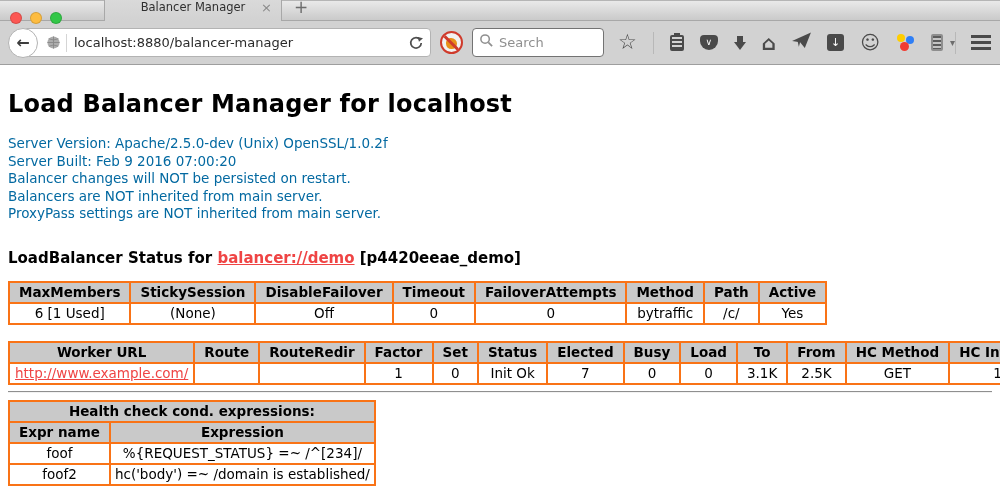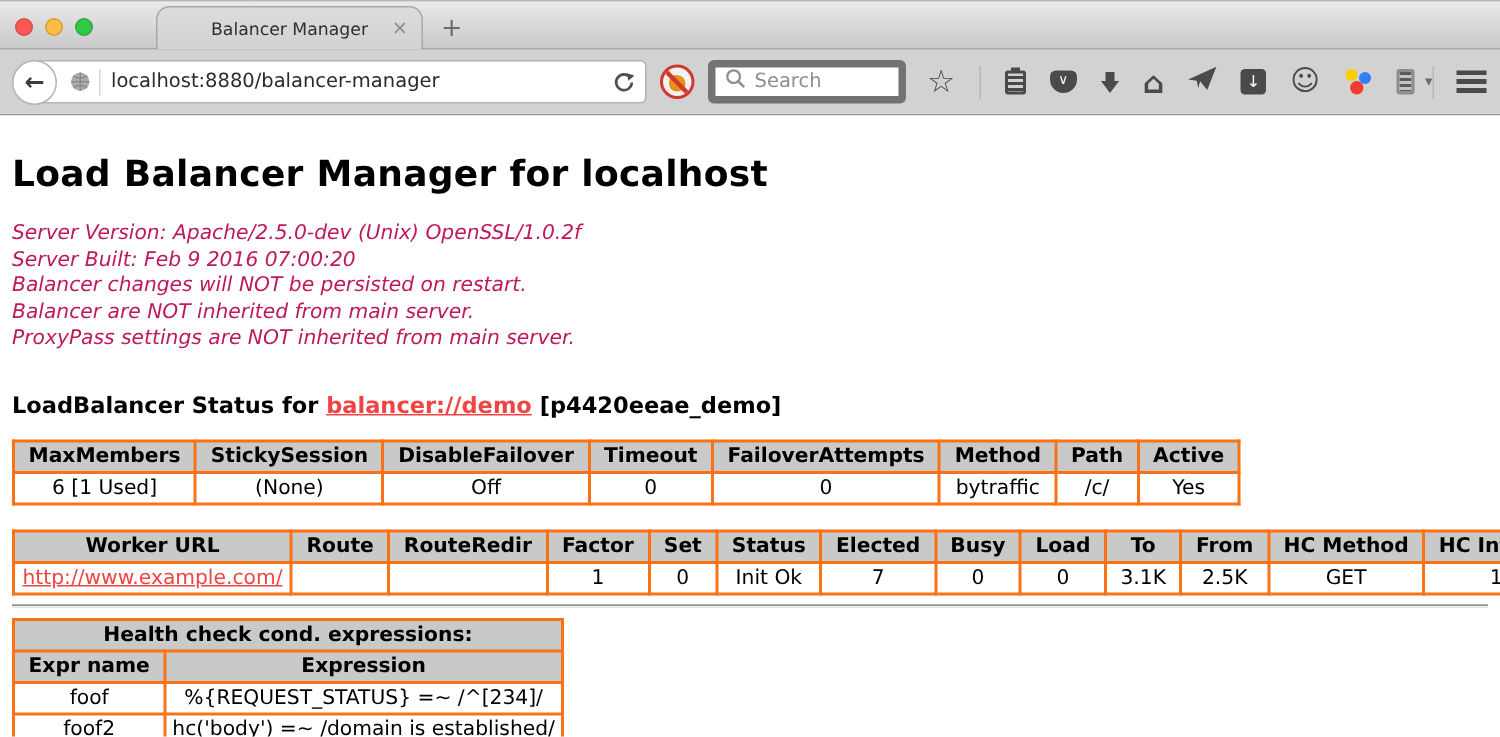--- a/index.html
+++ b/index.html
@@ -5,21 +5,21 @@
   * { box-sizing: border-box; }
   html,body { margin:0; padding:0; }
   body {
     font-family: "DejaVu Sans", "Liberation Sans", sans-serif;
     width:1000px; height:491px; overflow:hidden; background:#fff;
   }
   .window { width:1000px; height:491px; position:relative; }
 
   
   .tabstrip {
-    height:33px; position:relative;
+    height:21px; position:relative;
     background:linear-gradient(#e9e9e9, #d2d2d2 70%, #c9c9c9);
     border-top:1px solid #b5b5b5;
   }
   .tabstrip::after {
     content:""; position:absolute; left:0; right:0; bottom:0; height:1px; background:#a8a8a8;
   }
   .traffic { position:absolute; top:11px; left:10px; display:flex; gap:8px; z-index:3; }
   .light { width:12px; height:12px; border-radius:50%; border:0.5px solid rgba(0,0,0,.15); }
   .tab {
     position:absolute; left:104px; bottom:0; width:178px; height:29px; z-index:2;
@@ -55,21 +55,21 @@
   .reload { flex:0 0 auto; padding:0 7px; display:flex; }
   .blocked {
     flex:0 0 auto; width:23px; height:23px; border:2px solid #cf3a2b; border-radius:50%;
     position:relative; margin:0 9px; background:#f2f2f2; overflow:hidden;
   }
   .blocked::before { content:""; position:absolute; left:4px; top:5px; width:11px; height:11px;
     background:#e8901a; border-radius:45% 55% 50% 50%; }
   .blocked::after { content:""; position:absolute; left:-3px; top:8.5px; width:26px; height:2.5px;
     background:#cf3a2b; transform:rotate(45deg); }
   .searchbar {
-    flex:0 0 132px; height:29px; background:#fff; border:5px solid #737373; border-radius:4px;
+    flex:0 0 132px; height:29px; background:#fff; border:1px solid #737373; border-radius:4px;
     display:flex; align-items:center; padding:0 6px;
   }
   .search-input {
     flex:1; border:none; outline:none; background:transparent; width:90px;
     font:13px "DejaVu Sans","Liberation Sans",sans-serif; color:#2b2b2b; padding:0 0 0 5px;
   }
   .search-input::placeholder { color:#8f8f8f; opacity:1; }
 
   .btnrow { display:flex; align-items:center; gap:16px; margin-left:14px; }
   .menurow { display:flex; align-items:center; gap:15px; margin-left:auto; padding-right:2px; }
@@ -96,21 +96,21 @@
   .icon-dots .d3 { width:9px; height:9px; background:#f23c32; left:4px; top:9px; }
   .icon-batt { width:12px; height:17px; border:2px solid #8e8e8e; border-radius:2px;
     background:repeating-linear-gradient(to bottom, #5c5c5c 0 2px, #c4c4c4 2px 4px); }
   .batt-caret { font-size:10px; color:#6d6d6d; margin-left:-9px; }
   .icon-menu { width:20px; height:15px;
     background:linear-gradient(#4a4a4a 0 3px, transparent 3px 6px, #4a4a4a 6px 9px, transparent 9px 12px, #4a4a4a 12px 15px); }
 
   
   .page { background:#fff; padding:0 8px; height:483px; }
   .page h1 { font-size:24px; font-weight:bold; color:#000; margin:0; padding-top:25px; padding-bottom:17px; letter-spacing:0.2px; }
-  .info-line { font-size:13.5px; color:#be185d; line-height:17.5px;font-style:italic; }
+  .info-line { font-size:13.5px; color:#0369a1; line-height:17.5px; }
   .page h3 { font-size:15px; font-weight:bold; margin:26px 0 14px 0; }
   a.plink { color:#ef4444; text-decoration:underline; }
 
   table { border-collapse:collapse; font-size:13.5px; color:#000; }
   table, th, td { border:2px solid #f97316; }
   table { border-color:#7d7d7d; }
   th { background:#c9c9c9; font-weight:bold; padding:1.5px 9px; text-align:center; white-space:nowrap; }
   td { padding:1.5px 9px; text-align:center; white-space:nowrap; background:#fff;margin-left:40px; }
   .t1 { margin-bottom:16px; }
   .t2 { margin-bottom:6px; }
@@ -206,21 +206,21 @@
     </div>
   </div>
 
   <div class="page">
     <h1>Load Balancer Manager for localhost</h1>
 
     <div>
       <div class="info-line">Server Version: Apache/2.5.0-dev (Unix) OpenSSL/1.0.2f</div>
       <div class="info-line">Server Built: Feb 9 2016 07:00:20</div>
       <div class="info-line">Balancer changes will NOT be persisted on restart.</div>
-      <div class="info-line">Balancer are NOT inherited from main server.</div>
+      <div class="info-line">Balancers are NOT inherited from main server.</div>
       <div class="info-line">ProxyPass settings are NOT inherited from main server.</div>
     </div>
 
     <h3><span>LoadBalancer Status for </span><a class="plink" href="#">balancer://demo</a><span> [p4420eeae_demo]</span></h3>
 
     <table class="t1">
       <tbody>
           <tr>
         <th>MaxMembers</th>
         <th>StickySession</th>

